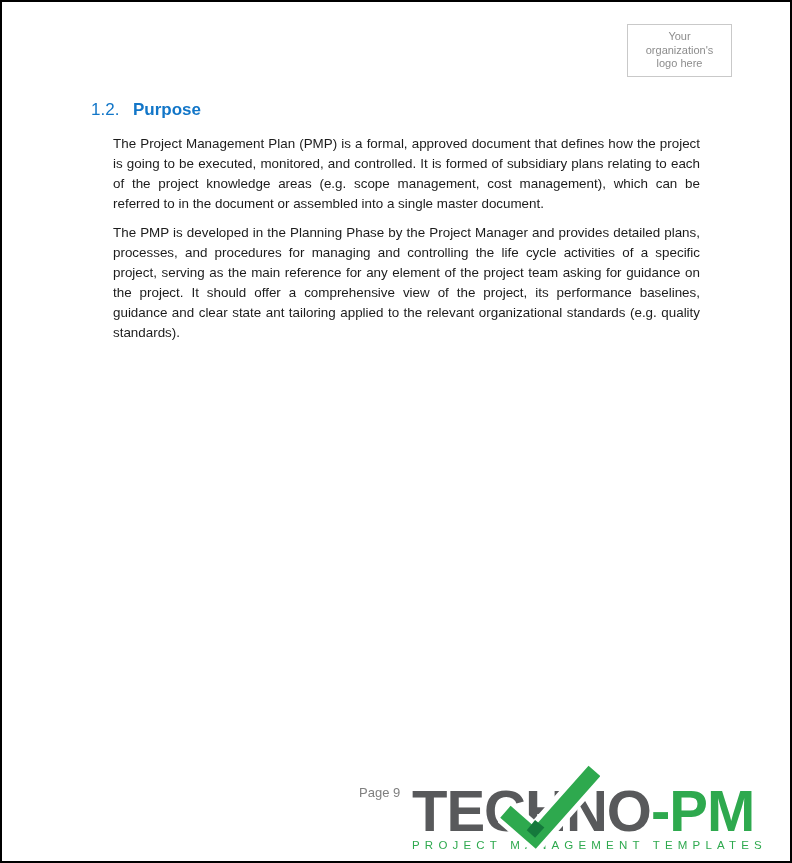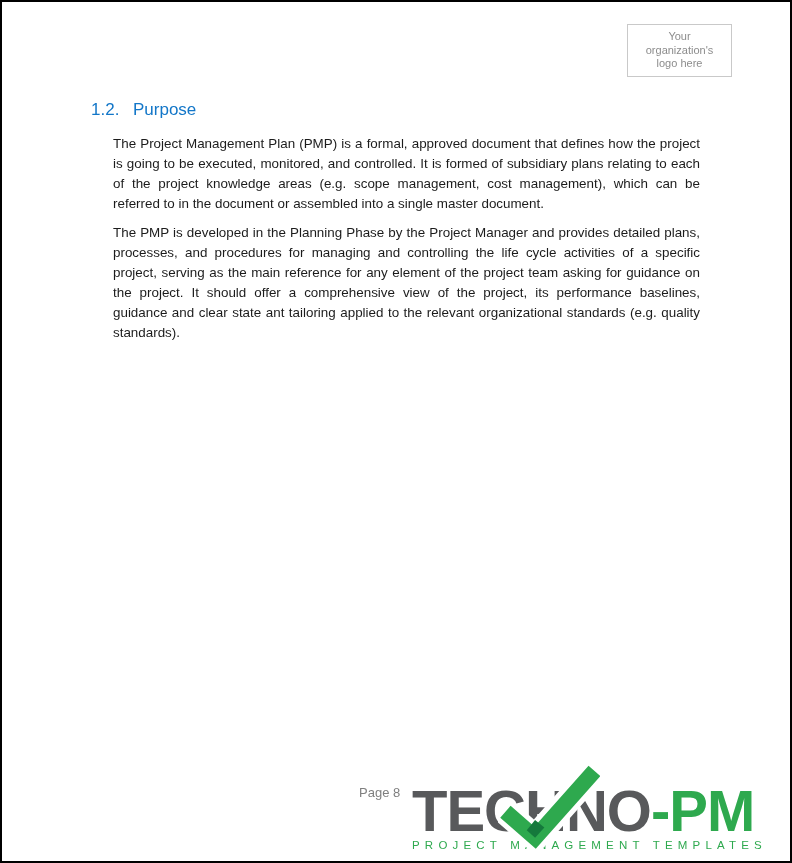--- a/index.html
+++ b/index.html
@@ -37,21 +37,21 @@
     padding:10px 6px;
   }
   
   .section-heading{
     position:absolute;left:89px;top:97px;
     color:var(--heading_blue);
     font-size:17px;line-height:22px;
     display:flex;
   }
   .section-heading .num{width:42px;font-weight:400;}
-  .section-heading .label{font-weight:400;}
+  .section-heading .label{font-weight:700;}
   
   .content{
     position:absolute;left:95px;top:132px;width:603px;
     color:var(--body_text);
     font-size:13.4px;line-height:20px;
     text-align:justify;
   }
   .content p{margin:0 0 9px 16px;}
   
   .page-number{
@@ -93,21 +93,21 @@
   <div class="section-heading">
     <span class="num">1.2.</span>
     <span class="label">Purpose</span>
   </div>
 
   <div class="content">
     <p>The Project Management Plan (PMP) is a formal, approved document that defines how the project is going to be executed, monitored, and controlled. It is formed of subsidiary plans relating to each of the project knowledge areas (e.g. scope management, cost management), which can be referred to in the document or assembled into a single master document.</p>
     <p>The PMP is developed in the Planning Phase by the Project Manager and provides detailed plans, processes, and procedures for managing and controlling the life cycle activities of a specific project, serving as the main reference for any element of the project team asking for guidance on the project. It should offer a comprehensive view of the project, its performance baselines, guidance and clear state ant tailoring applied to the relevant organizational standards (e.g. quality standards).</p>
   </div>
 
-  <div class="page-number">Page 8</div>
+  <div class="page-number">Page 9</div>
 
   <div class="tpm-logo">
     <div class="tpm-word">
       <span class="gray">TECHNO</span><span class="green">-PM</span>
       <svg class="tpm-check" viewBox="0 0 110 92" xmlns="http://www.w3.org/2000/svg">
         <polyline points="8,50 40,78 104,6" fill="none" stroke="#ffffff" stroke-width="28"></polyline>
         <polyline points="8,50 40,78 104,6" fill="none" stroke-width="17" stroke="#2ea94e"></polyline>
         <polygon points="31,70 40,78 50,67 40,59" fill="#15793c"></polygon>
       </svg>
     </div>

